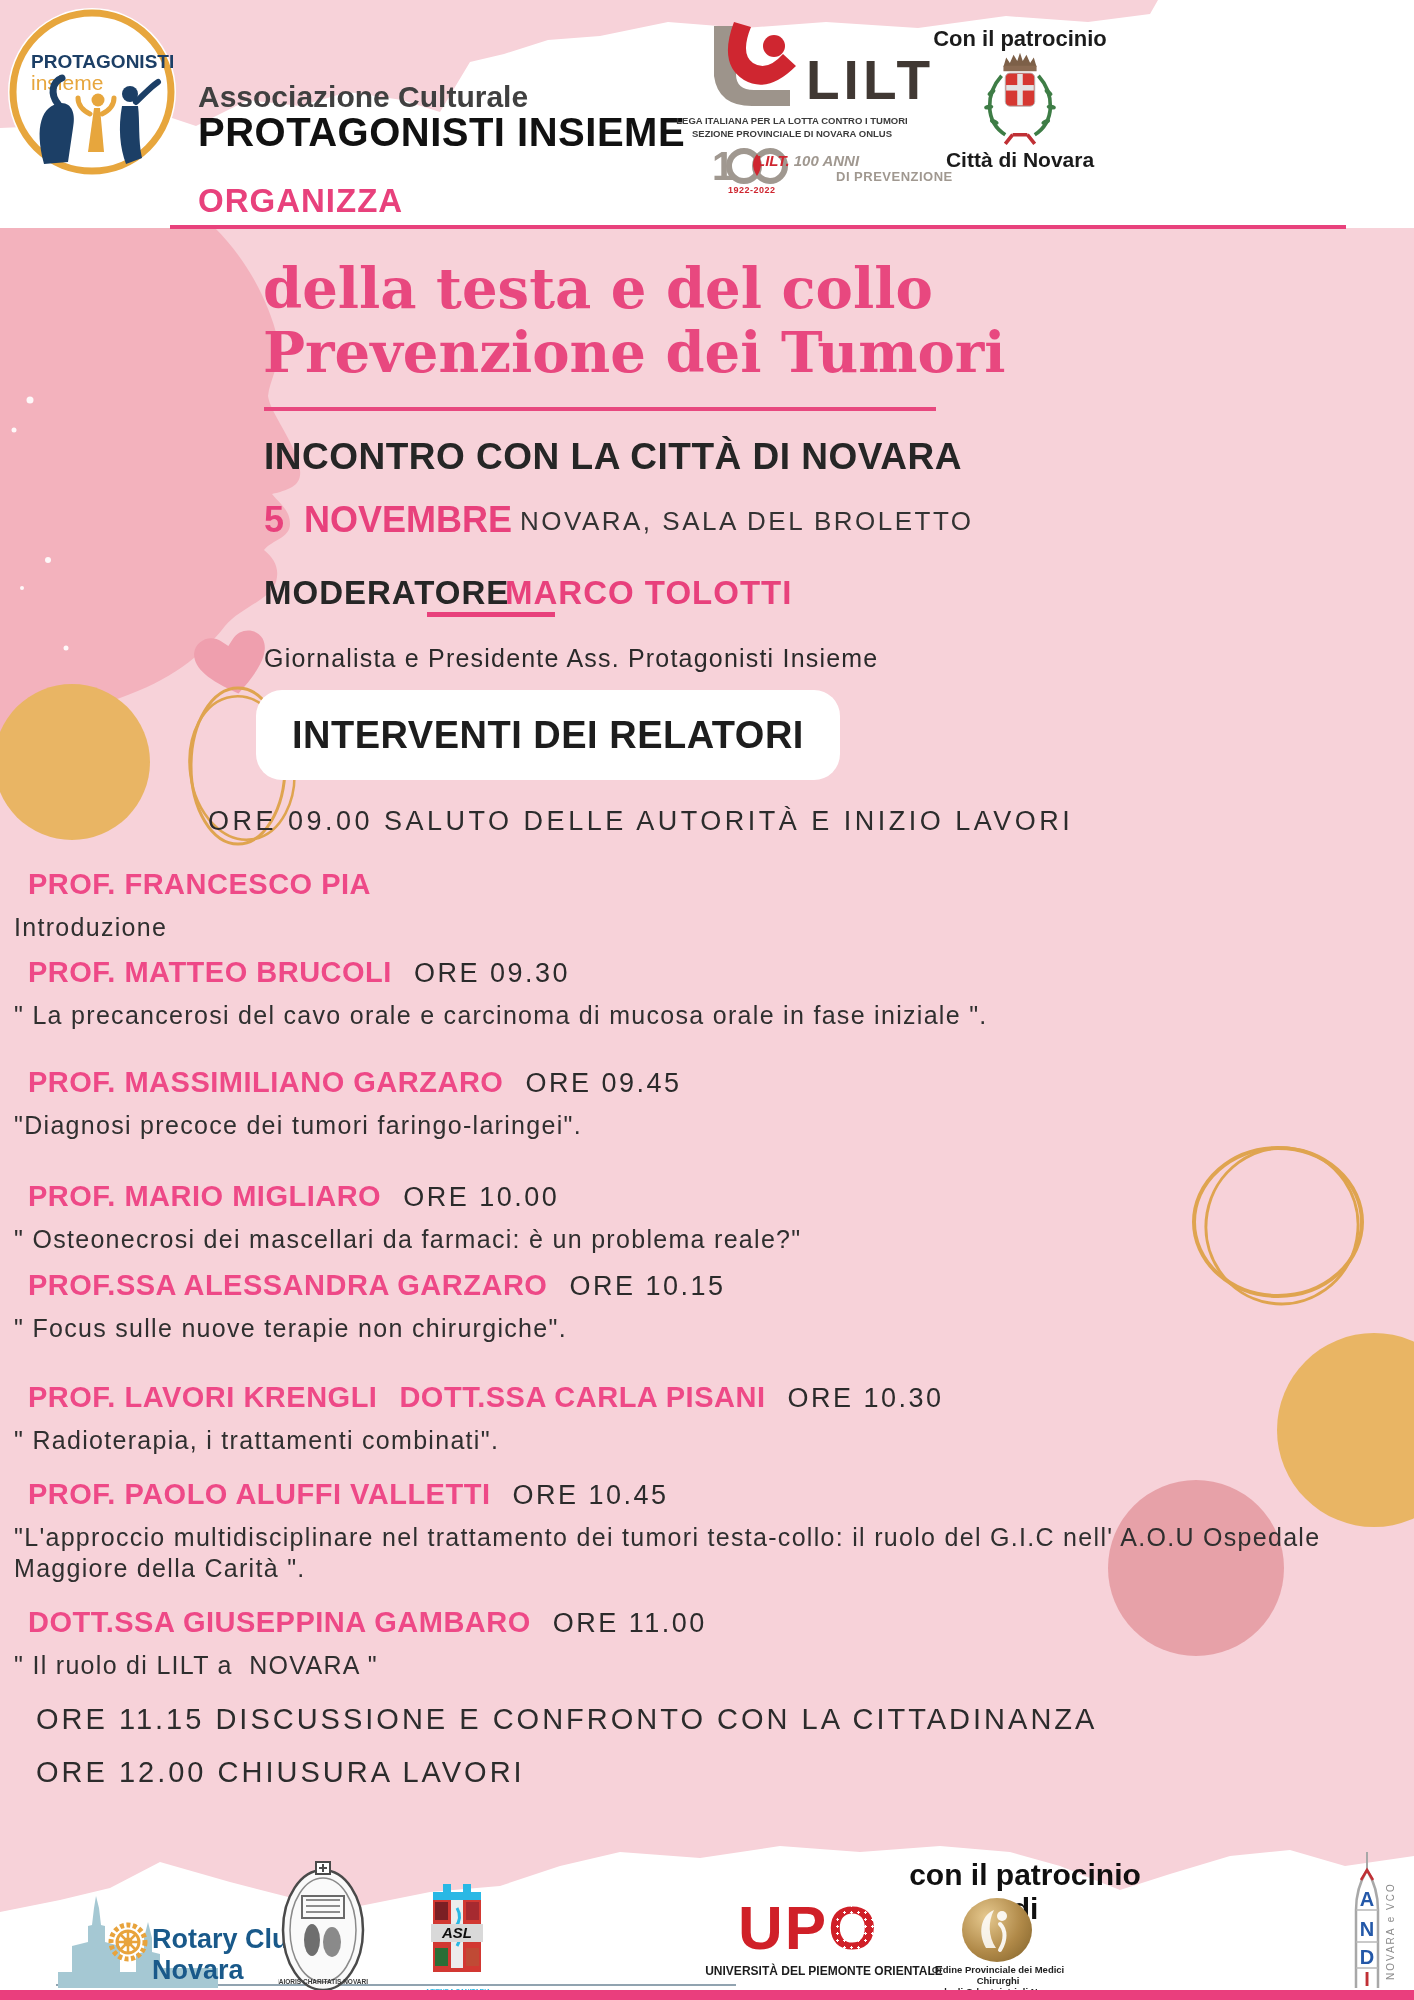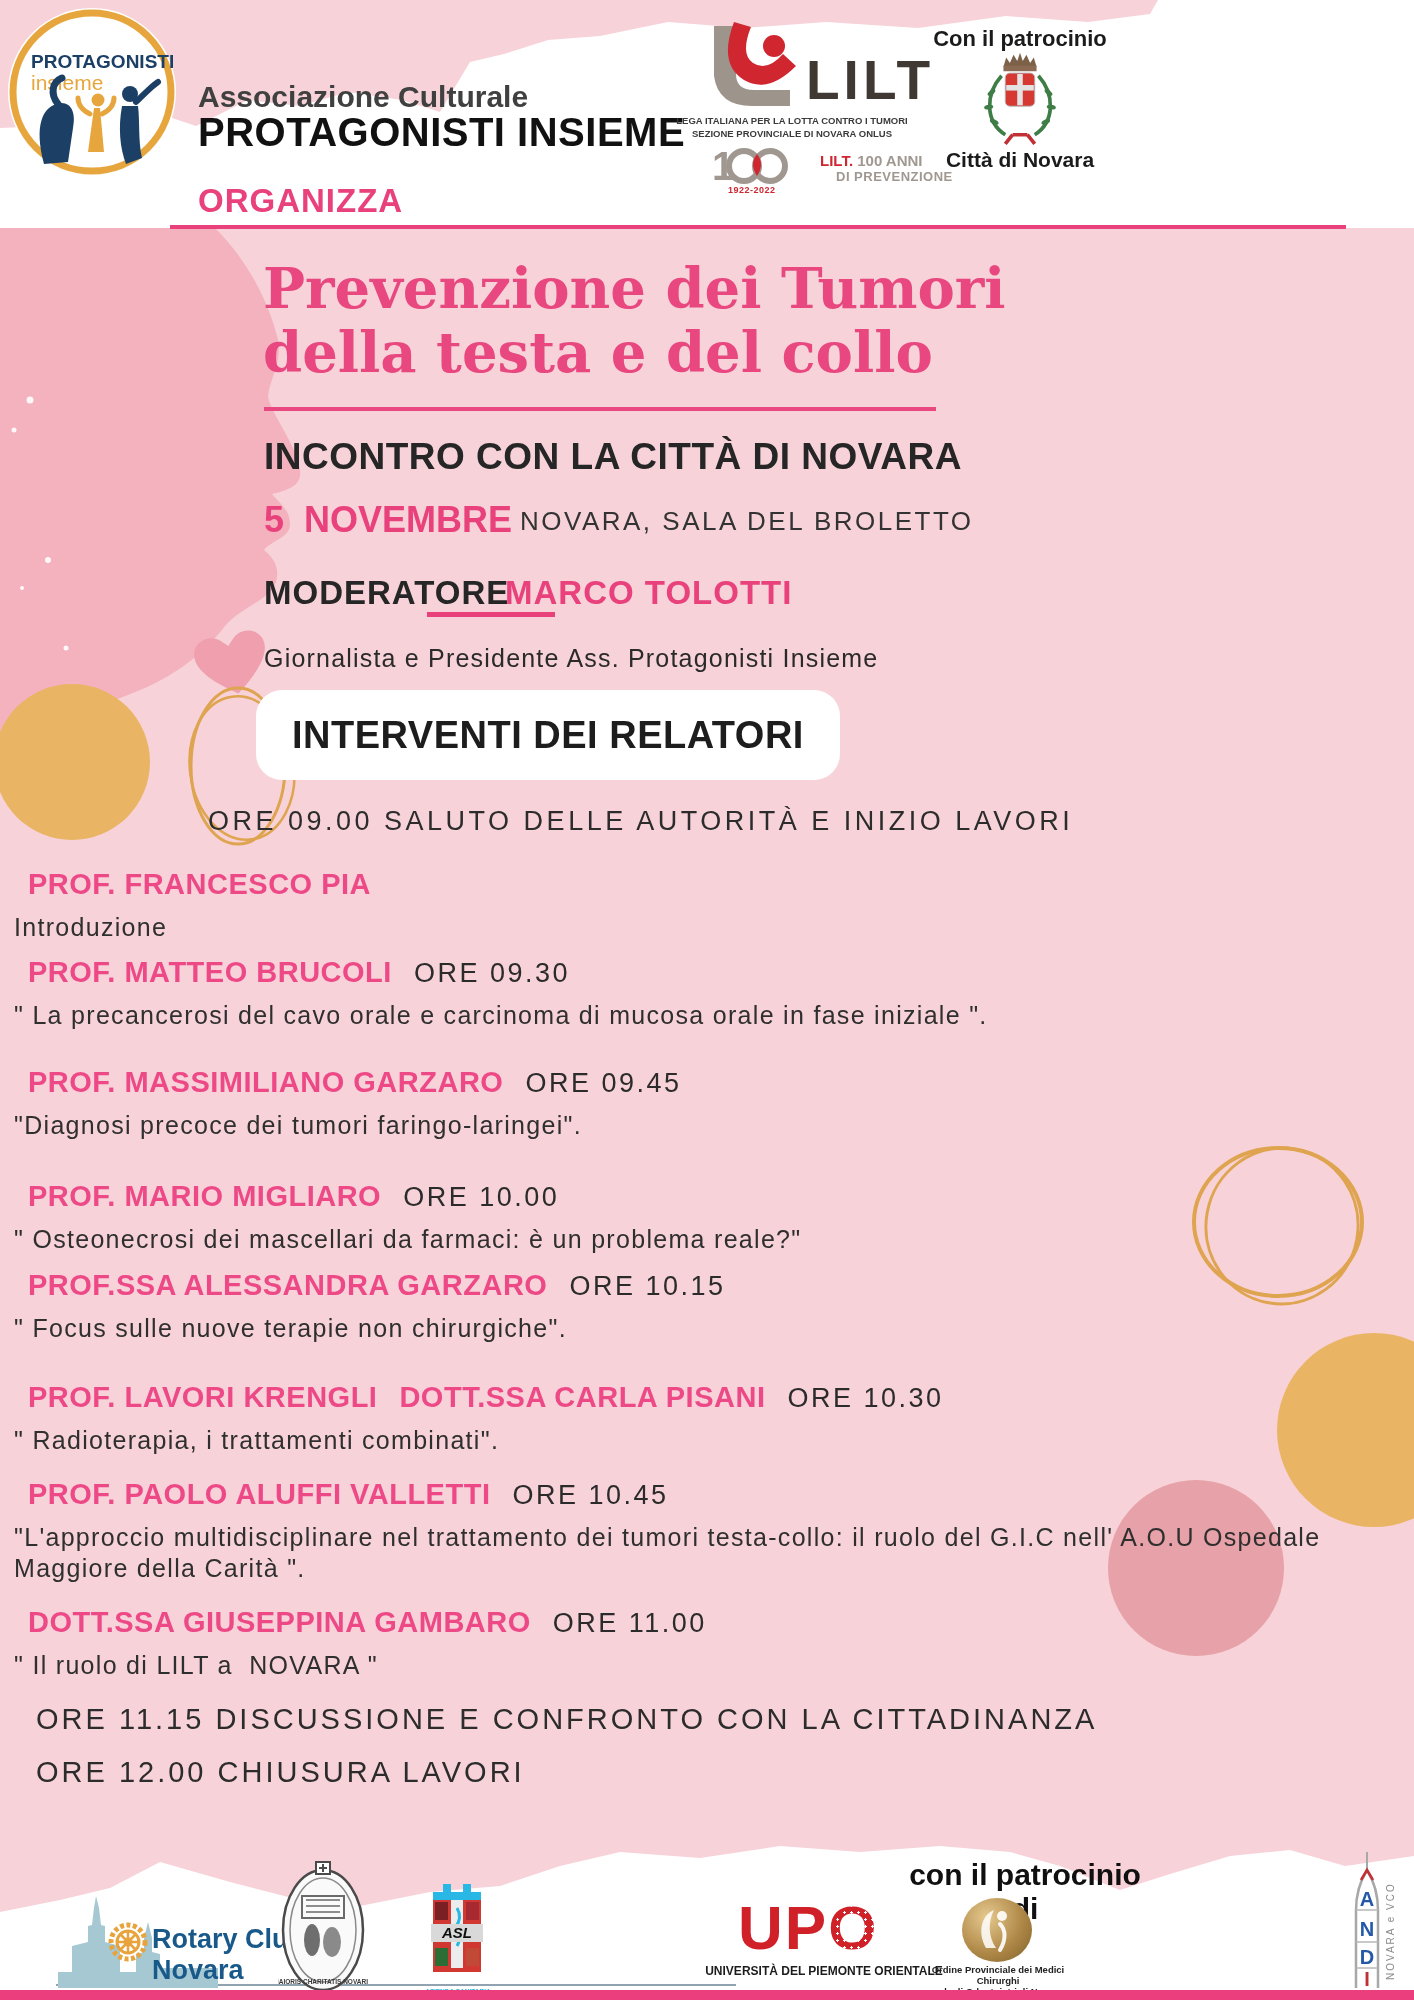--- a/index.html
+++ b/index.html
@@ -17,21 +17,21 @@
   .top-divider{position:absolute;left:170px;top:225px;width:1176px;height:4px;background:#e8417c;z-index:33;}
   .hdr{z-index:34;}
 
   .assoc-1{left:198px;top:80px;font-size:30px;font-weight:700;color:#404040;}
   .assoc-2{left:198px;top:110px;font-size:40px;font-weight:800;color:#111;letter-spacing:.5px;}
   .assoc-3{left:198px;top:182px;font-size:33px;font-weight:800;color:#e8417c;letter-spacing:1px;}
 
   .lilt-word{left:806px;top:48px;font-size:55px;font-weight:800;color:#403833;letter-spacing:4px;}
   .lilt-sub{left:672px;top:114px;width:240px;text-align:center;font-size:9.5px;color:#3b3b3b;line-height:13px;font-weight:600;}
   .cent-num{left:712px;top:144px;font-size:40px;font-weight:700;color:#a09890;}
-  .cent-line1{left:820px;top:152px;font-size:15px;font-weight:800;color:#cf2630;}
+  .cent-line1{left:756px;top:152px;font-size:15px;font-weight:800;color:#cf2630;font-style:italic;}
   .cent-line1 .gray{color:#a09890;font-weight:600;}
   .cent-line2{left:796px;top:169px;font-size:13px;color:#a09890;font-weight:600;letter-spacing:.5px;padding-left:40px;}
   .cent-years{left:728px;top:185px;font-size:9px;color:#cf2630;font-weight:700;letter-spacing:.5px;}
 
   .patro-title{left:930px;top:26px;width:180px;text-align:center;font-size:22px;font-weight:700;color:#1b1b1b;}
   .patro-city{left:930px;top:148px;width:180px;text-align:center;font-size:21px;font-weight:700;color:#1b1b1b;}
 
   
   .title{left:263px;top:256px;font-family:"DejaVu Serif","Liberation Serif",serif;
          font-size:56px;line-height:64px;font-weight:700;color:#e8487f;z-index:5;}
@@ -113,22 +113,22 @@
 
   <svg class="deco" style="left:1276px;top:1332px;" width="200" height="200" viewBox="0 0 200 200">
     <circle cx="98" cy="98" r="97" fill="#e9b564"></circle>
   </svg>
 
   <svg class="deco" style="left:1106px;top:1478px;" width="180" height="180" viewBox="0 0 180 180">
     <circle cx="90" cy="90" r="88" fill="#e7a1a8"></circle>
   </svg>
 
   <div class="abs title">
+    <div>della testa e del collo</div>
     <div>Prevenzione dei Tumori</div>
-    <div>della testa e del collo</div>
   </div>
   <div class="abs title-underline"></div>
   <div class="abs subtitle">INCONTRO CON LA CITTÀ DI NOVARA</div>
   <div class="abs date">5  NOVEMBRE</div>
   <div class="abs venue">NOVARA, SALA DEL BROLETTO</div>
   <div class="abs mod-label">MODERATORE</div>
   <div class="abs mod-name">MARCO TOLOTTI</div>
   <div class="abs mod-underline"></div>
   <div class="abs mod-role">Giornalista e Presidente Ass. Protagonisti Insieme</div>
 

